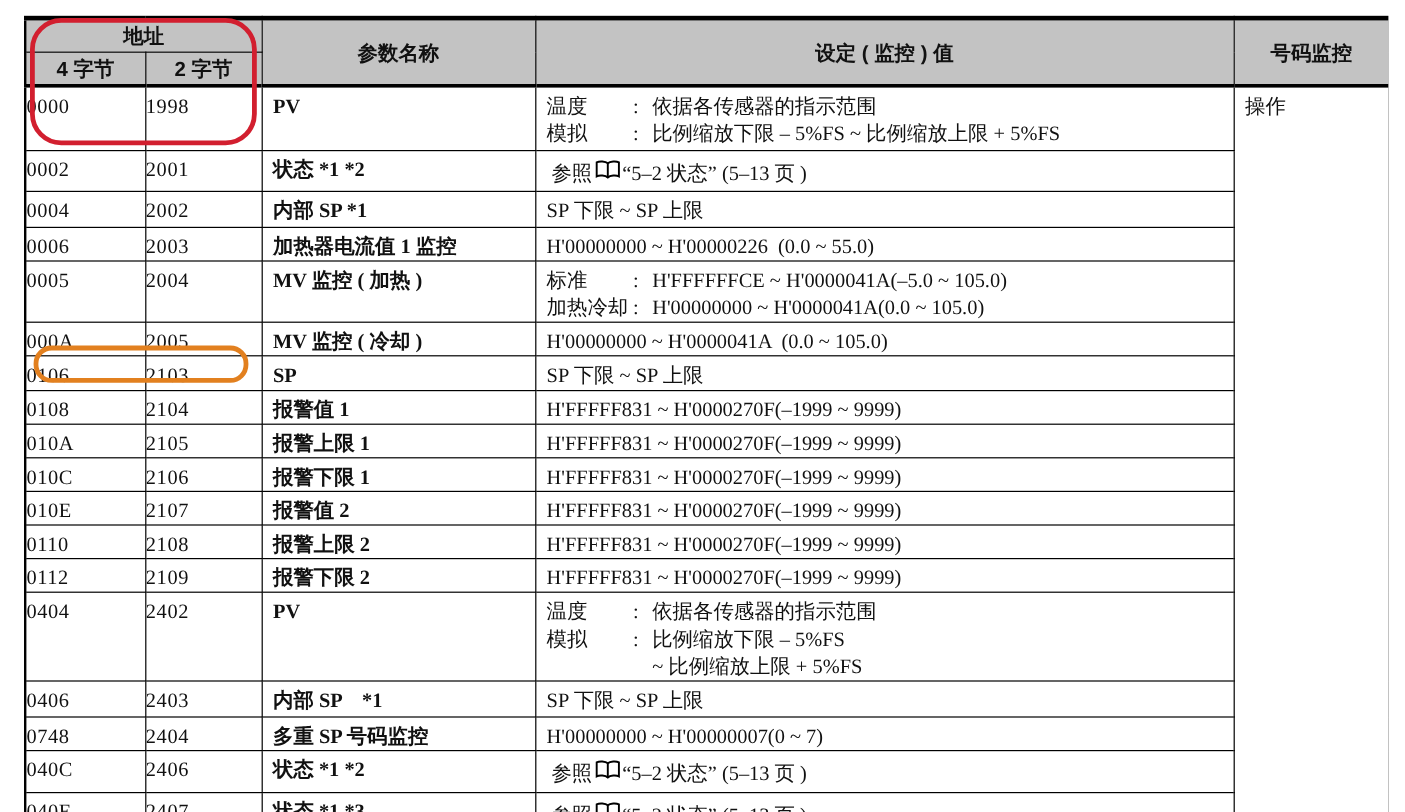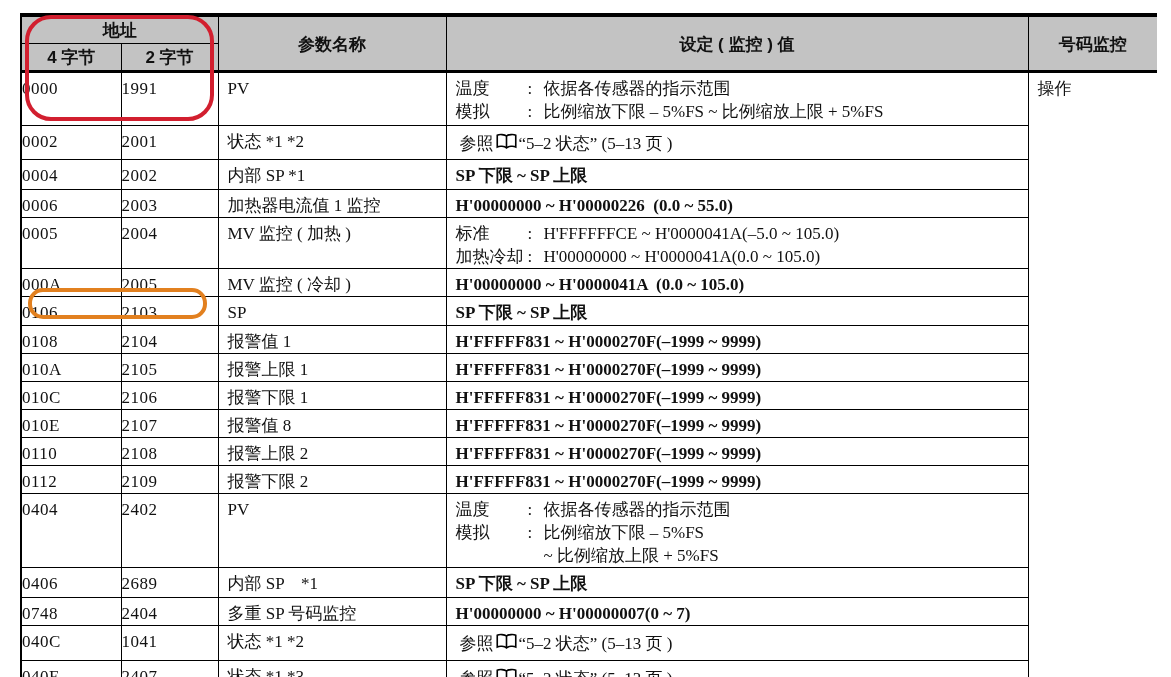--- a/index.html
+++ b/index.html
@@ -20,30 +20,30 @@
   thead th{
     background:var(--header-bg);
     font-family:"Liberation Sans","DejaVu Sans",sans-serif;
     font-weight:bold;font-size:17px;text-align:center;
     padding:2px 2px 1px 2px;
   }
   thead tr.h2 th{border-bottom:3px solid var(--border);}
   thead th.span2{border-bottom:3px solid var(--border);vertical-align:middle;}
   td{font-size:17px;line-height:23px;padding-top:4px;}
   td.addr{text-align:left;letter-spacing:.5px;}
-  td.name{padding-left:9px;white-space:pre-wrap;}
+  td.name{padding-left:9px;white-space:pre-wrap;font-weight:bold;}
   td.val{padding-left:9px;}
   td.menu{padding-left:9px;}
   .pline{display:flex;align-items:center;}
   .plabel{display:inline-block;width:72px;flex:0 0 72px;white-space:pre;}
   .pcolon{display:inline-block;width:16px;flex:0 0 16px;}
   .ptext{white-space:pre-wrap;}
   .cont{padding-left:88px;white-space:pre-wrap;}
-  .plain{white-space:pre-wrap;font-weight:bold;}
-  .refline{display:flex;align-items:flex-start;gap:1px;padding-top:2px;padding-left:4px;}
+  .plain{white-space:pre-wrap;}
+  .refline{display:flex;align-items:center;gap:1px;padding-top:2px;padding-left:4px;}
   .book{flex:0 0 auto;display:inline-block;margin-top:1px;}
   
   .ann{position:absolute;pointer-events:none;background:transparent;}
   .ann.red{left:25px;top:15px;width:189px;height:106px;border:4px solid var(--red);border-radius:26px;}
   .ann.orange{left:28px;top:288px;width:179px;height:31px;border:4px solid var(--orange);border-radius:15px;}
 </style>
 </head>
 <body>
 
 <div class="page">
@@ -64,21 +64,21 @@
           <th rowspan="2" class="span2">号码监控</th>
         </tr>
         <tr class="h2" style="height:27px">
           <th>4 字节</th>
           <th>2 字节</th>
         </tr>
       </thead>
       <tbody>
         <tr style="height:54px">
           <td class="addr">0000</td>
-          <td class="addr">1991</td>
+          <td class="addr">1998</td>
           <td class="name">PV</td>
           <td class="val">
             <div class="pline">
                 <span class="plabel">温度</span>
                 <span class="pcolon">:</span>
                 <span class="ptext">依据各传感器的指示范围</span>
               </div>
             <div class="pline">
                 <span class="plabel">模拟</span>
                 <span class="pcolon">:</span>
@@ -157,21 +157,21 @@
         </tr>
         <tr style="height:28px">
           <td class="addr">010C</td>
           <td class="addr">2106</td>
           <td class="name">报警下限 1</td>
           <td class="val"><span class="plain">H'FFFFF831 ~ H'0000270F(–1999 ~ 9999)</span></td>
         </tr>
         <tr style="height:27px">
           <td class="addr">010E</td>
           <td class="addr">2107</td>
-          <td class="name">报警值 8</td>
+          <td class="name">报警值 2</td>
           <td class="val"><span class="plain">H'FFFFF831 ~ H'0000270F(–1999 ~ 9999)</span></td>
         </tr>
         <tr style="height:28px">
           <td class="addr">0110</td>
           <td class="addr">2108</td>
           <td class="name">报警上限 2</td>
           <td class="val"><span class="plain">H'FFFFF831 ~ H'0000270F(–1999 ~ 9999)</span></td>
         </tr>
         <tr style="height:27px">
           <td class="addr">0112</td>
@@ -192,33 +192,33 @@
             <div class="pline">
                 <span class="plabel">模拟</span>
                 <span class="pcolon">:</span>
                 <span class="ptext">比例缩放下限 – 5%FS</span>
               </div>
             <div class="cont">~ 比例缩放上限 + 5%FS</div>
           </td>
         </tr>
         <tr style="height:30px">
           <td class="addr">0406</td>
-          <td class="addr">2689</td>
+          <td class="addr">2403</td>
           <td class="name">内部 SP　*1</td>
           <td class="val"><span class="plain">SP 下限 ~ SP 上限</span></td>
         </tr>
         <tr style="height:28px">
           <td class="addr">0748</td>
           <td class="addr">2404</td>
           <td class="name">多重 SP 号码监控</td>
           <td class="val"><span class="plain">H'00000000 ~ H'00000007(0 ~ 7)</span></td>
         </tr>
         <tr style="height:35px">
           <td class="addr">040C</td>
-          <td class="addr">1041</td>
+          <td class="addr">2406</td>
           <td class="name">状态 *1 *2</td>
           <td class="val">
             <div class="refline">
               <span>参照</span>
               <span class="book"><svg width="23" height="17" viewBox="0 0 24 18">
                     <path d="M12 3.2 C10 1.4, 4.5 1.2, 2.2 2.4 L2.2 14.8 C4.5 13.6, 10 13.8, 12 15.8 C14 13.8, 19.5 13.6, 21.8 14.8 L21.8 2.4 C19.5 1.2, 14 1.4, 12 3.2 Z" fill="none" stroke="#000" stroke-width="1.7"></path>
                     <line x1="12" y1="3.2" x2="12" y2="15.8" stroke="#000" stroke-width="1.7"></line>
                   </svg></span>
               <span>“5–2 状态” (5–13 页 )</span>
             </div>

